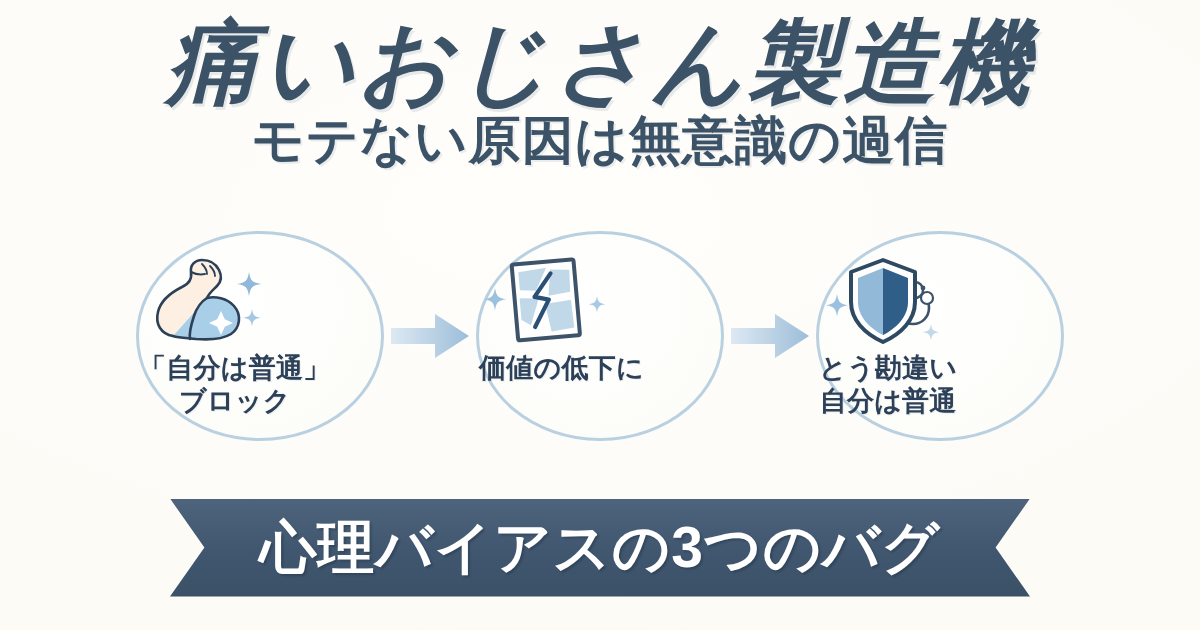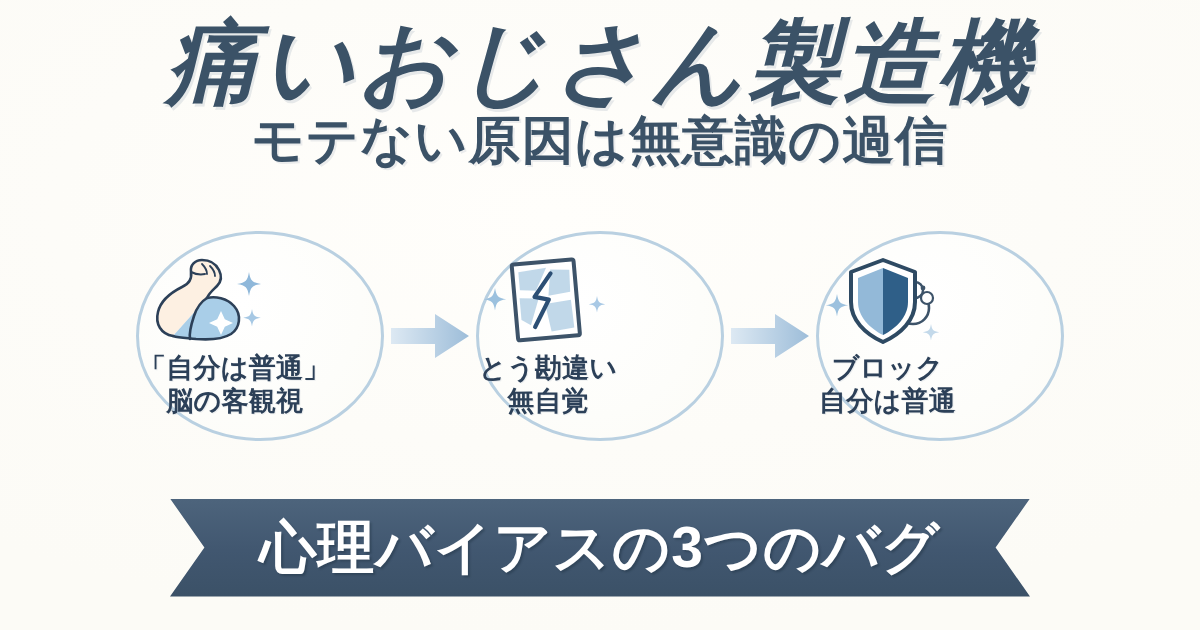--- a/index.html
+++ b/index.html
@@ -173,21 +173,21 @@
             <path d="M63 10 C66 13 68 16 68 20" fill="none" stroke-width="1.8"></path>
             <path d="M71 12 C74 15 76 18 76 22" fill="none" stroke-width="1.8"></path>
           </g>
           <path d="M82 57 l3.8 8.2 8.2 3.8 -8.2 3.8 -3.8 8.2 -3.8 -8.2 -8.2 -3.8 8.2 -3.8 z" fill="#ffffff"></path>
           <path d="M110 18 c1.6 9 3 10.4 12 12 -9 1.6 -10.4 3 -12 12 -1.6 -9 -3 -10.4 -12 -12 9 -1.6 10.4 -3 12 -12 z" fill="#8fb8da"></path>
           <path d="M113 55 c1.2 6.6 2.2 7.6 8.8 8.8 -6.6 1.2 -7.6 2.2 -8.8 8.8 -1.2 -6.6 -2.2 -7.6 -8.8 -8.8 6.6 -1.2 7.6 -2.2 8.8 -8.8 z" fill="#a6c8e4"></path>
         </svg>
       </div>
       <div class="node-label">
         <span>「自分は普通」</span>
-        <span class="l2">脳の客観視</span>
+        <span class="l2">ブロック</span>
       </div>
     </div>
 
     <div class="arrow">
       <svg viewBox="0 0 78 56" xmlns="http://www.w3.org/2000/svg">
         <defs>
           <linearGradient id="ag1" x1="0" y1="0" x2="1" y2="0">
             <stop offset="0%" stop-color="#dde9f3"></stop>
             <stop offset="100%" stop-color="#9dbdd9"></stop>
           </linearGradient>
@@ -207,22 +207,21 @@
               <path d="M41 42 L60 44 L50 70 L41 64 Z"></path>
               <path d="M66 50 L92 48 L93 76 L70 78 Z"></path>
             </g>
             <path d="M74 20 L56 42 L70 46 L54 72" fill="none" stroke="#2c4f75" stroke-width="4.2" stroke-linejoin="round" stroke-linecap="round"></path>
           </g>
           <path d="M16 34 c1.5 8.4 2.8 9.7 11.2 11.2 -8.4 1.5 -9.7 2.8 -11.2 11.2 -1.5 -8.4 -2.8 -9.7 -11.2 -11.2 8.4 -1.5 9.7 -2.8 11.2 -11.2 z" fill="#9cc1de"></path>
           <path d="M118 42 c1.1 6.2 2 7.1 8.2 8.2 -6.2 1.1 -7.1 2 -8.2 8.2 -1.1 -6.2 -2 -7.1 -8.2 -8.2 6.2 -1.1 7.1 -2 8.2 -8.2 z" fill="#a9c9e5"></path>
         </svg>
       </div>
       <div class="node-label">
-        <span>とう勘違い</span>
-        <span class="l2">無自覚</span>
+        <span>価値の低下に</span>
       </div>
     </div>
 
     <div class="arrow">
       <svg viewBox="0 0 78 56" xmlns="http://www.w3.org/2000/svg">
         <defs>
           <linearGradient id="ag2" x1="0" y1="0" x2="1" y2="0">
             <stop offset="0%" stop-color="#dde9f3"></stop>
             <stop offset="100%" stop-color="#9dbdd9"></stop>
           </linearGradient>
@@ -241,21 +240,21 @@
             <circle cx="104" cy="34" r="2.4" fill="#3d5369"></circle>
           </g>
           <path d="M64 6 L96 18 V48 C96 66 82 80 64 88 C46 80 32 66 32 48 V18 Z" fill="#ffffff" stroke="#2e4a63" stroke-width="4" stroke-linejoin="round"></path>
           <path d="M64 14 L89 24 V48 C89 62 78 74 64 81 Z" fill="#2f5f88"></path>
           <path d="M64 14 L39 24 V48 C39 62 50 74 64 81 Z" fill="#93b9d8"></path>
           <path d="M18 40 c1.5 8.4 2.8 9.7 11.2 11.2 -8.4 1.5 -9.7 2.8 -11.2 11.2 -1.5 -8.4 -2.8 -9.7 -11.2 -11.2 8.4 -1.5 9.7 -2.8 11.2 -11.2 z" fill="#9cc1de"></path>
           <path d="M112 70 c1.1 6.2 2 7.1 8.2 8.2 -6.2 1.1 -7.1 2 -8.2 8.2 -1.1 -6.2 -2 -7.1 -8.2 -8.2 6.2 -1.1 7.1 -2 8.2 -8.2 z" fill="#c3d9ea"></path>
         </svg>
       </div>
       <div class="node-label">
-        <span>ブロック</span>
+        <span>とう勘違い</span>
         <span class="l2">自分は普通</span>
       </div>
     </div>
 
   </div>
 
   <div class="ribbon-wrap">
     <div class="ribbon">
       <span class="ribbon-text">心理バイアスの3つのバグ</span>
     </div>

